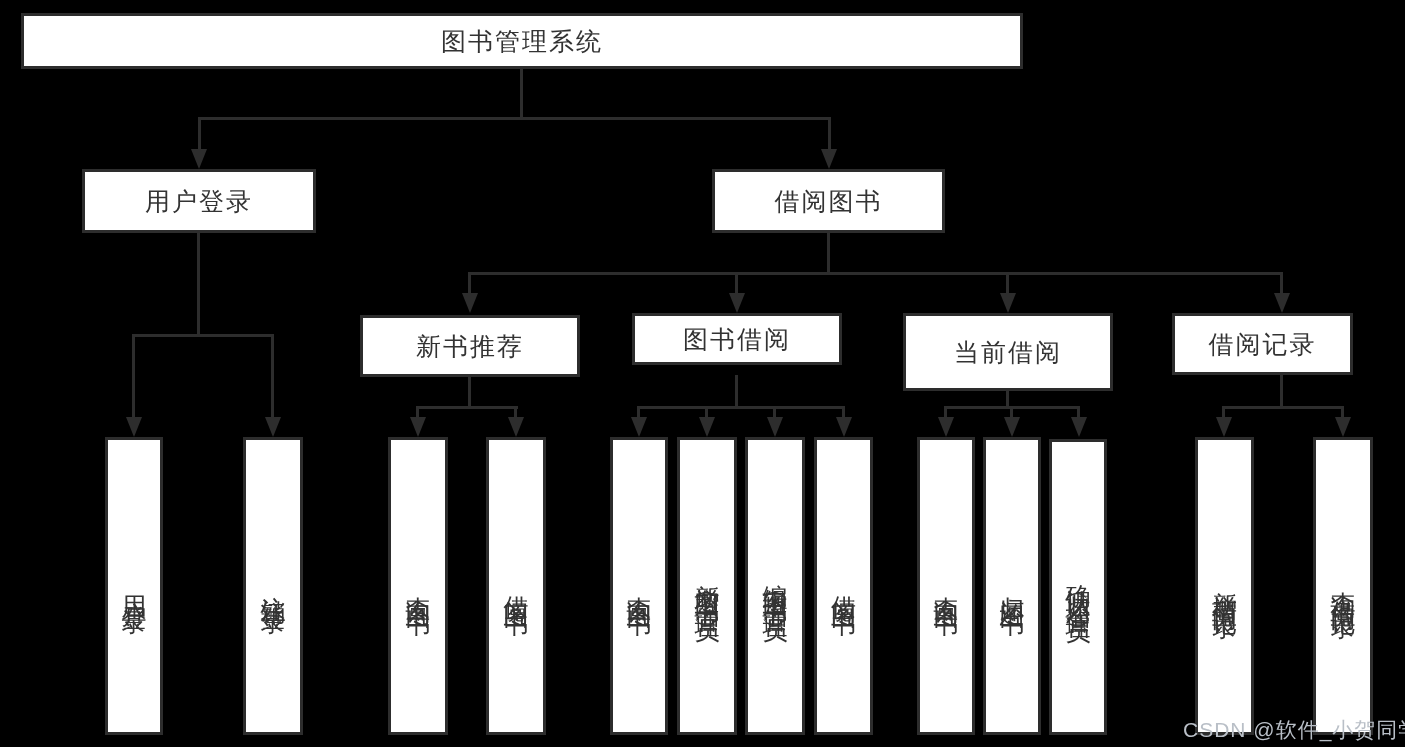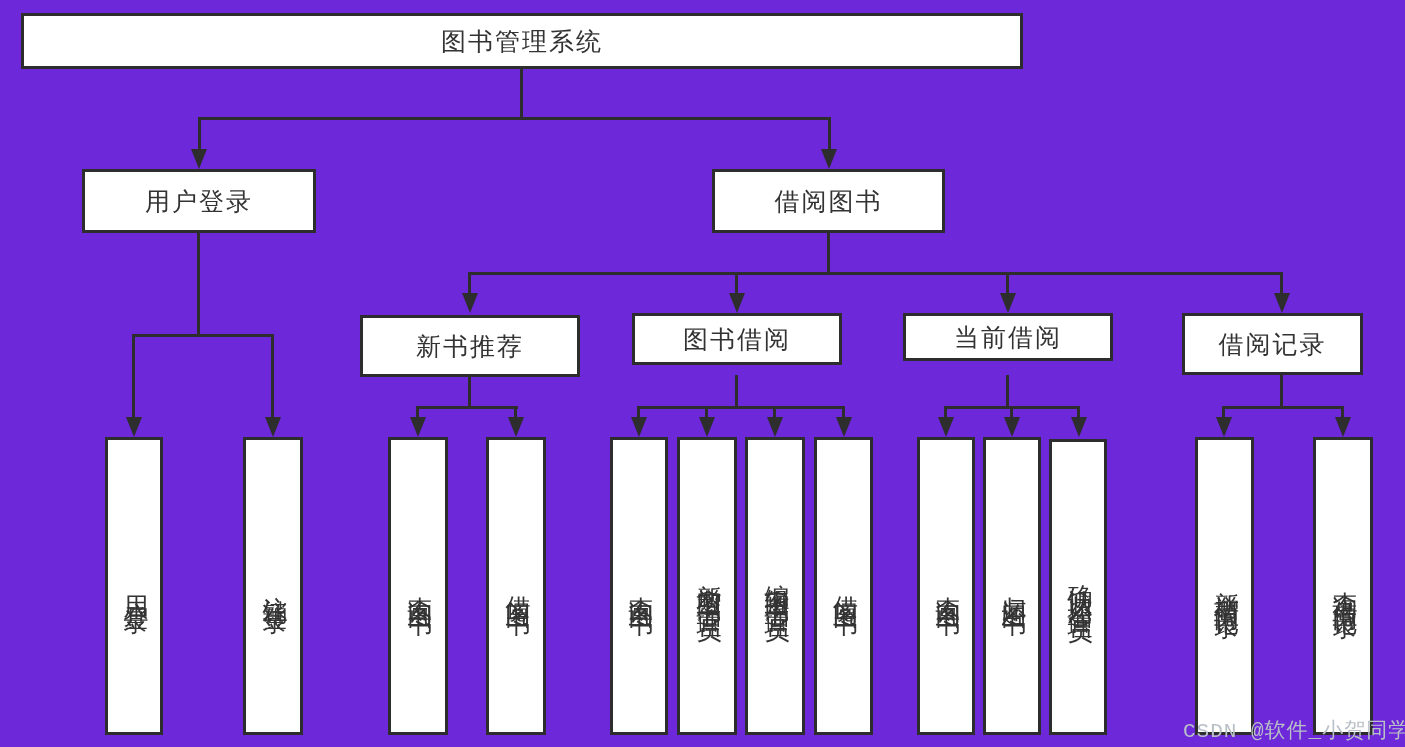--- a/index.html
+++ b/index.html
@@ -1,22 +1,22 @@
 <!DOCTYPE html>
 <html><head>
 <meta charset="utf-8">
 <style>
   * { margin: 0; padding: 0; box-sizing: border-box; }
   html, body { background: #ffffff; }
   .canvas {
     position: relative;
     width: 1405px;
     height: 747px;
-    background: #6d28d9;
-    font-family: Liberation Mono, monospace;
+    background: #000000;
+    font-family: Liberation Sans, sans-serif;
     overflow: hidden;
   }
   .box {
     position: absolute;
     border: 3px solid #2d2d2d;
     background: #ffffff;
     color: #333333;
     display: flex;
     align-items: center;
     justify-content: center;
@@ -117,22 +117,22 @@
   <div class="arrow" style="left:1216px; top:417px;"></div>
   <div class="arrow" style="left:1335px; top:417px;"></div>
 
   <div class="box" style="left:21px; top:13px; width:1002px; height:56px;">图书管理系统</div>
 
   <div class="box" style="left:82px; top:169px; width:234px; height:64px;">用户登录</div>
   <div class="box" style="left:712px; top:169px; width:233px; height:64px;">借阅图书</div>
 
   <div class="box" style="left:360px; top:315px; width:220px; height:62px;">新书推荐</div>
   <div class="box" style="left:632px; top:313px; width:210px; height:52px;">图书借阅</div>
-  <div class="box" style="left:903px; top:313px; width:210px; height:48px;">当前借阅</div>
-  <div class="box" style="left:1172px; top:313px; width:181px; height:62px;margin-left:10px;">借阅记录</div>
+  <div class="box" style="left:903px; top:313px; width:210px; height:78px;">当前借阅</div>
+  <div class="box" style="left:1172px; top:313px; width:181px; height:62px;">借阅记录</div>
 
   <div class="box v" style="left:105px; top:437px; width:58px; height:298px;">用户登录</div>
   <div class="box v" style="left:243px; top:437px; width:60px; height:298px;">注销登录</div>
 
   <div class="box v" style="left:388px; top:437px; width:60px; height:298px;">查询图书</div>
   <div class="box v" style="left:486px; top:437px; width:60px; height:298px;">借阅图书</div>
 
   <div class="box v" style="left:610px; top:437px; width:58px; height:298px;">查询图书</div>
   <div class="box v" style="left:677px; top:437px; width:60px; height:298px;">新增图书（管理员）</div>
   <div class="box v" style="left:745px; top:437px; width:60px; height:298px;">编辑图书（管理员）</div>

